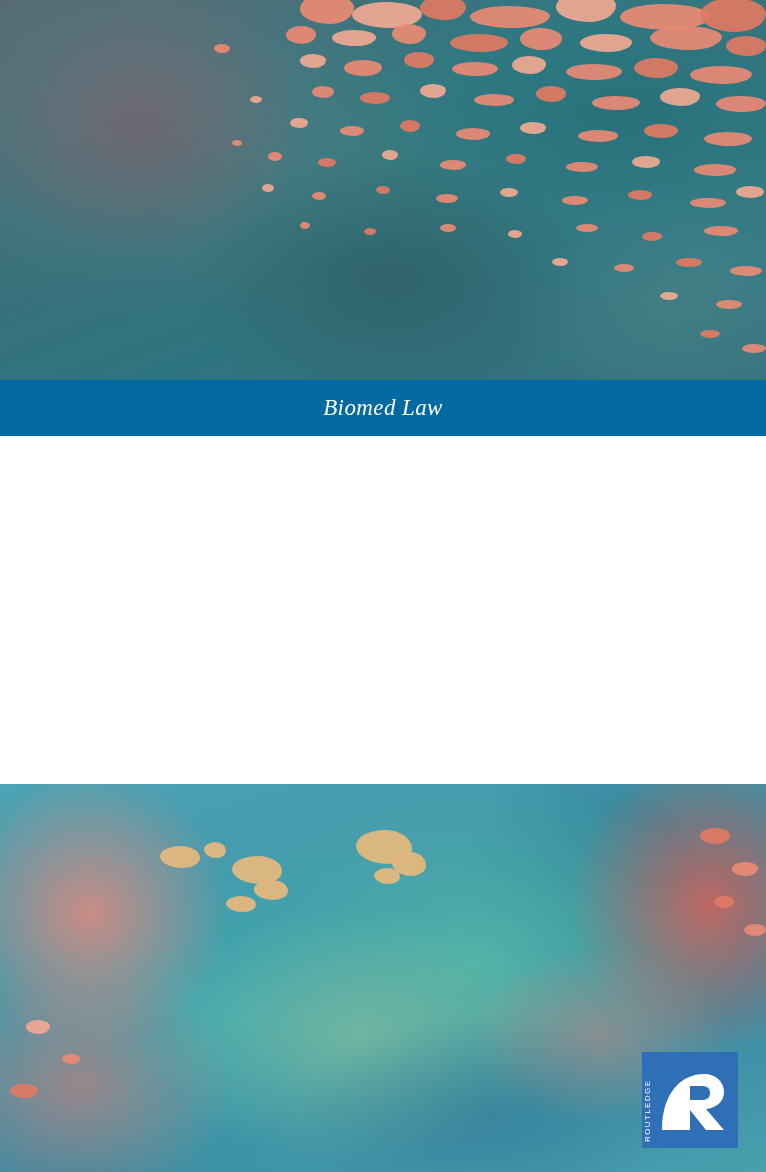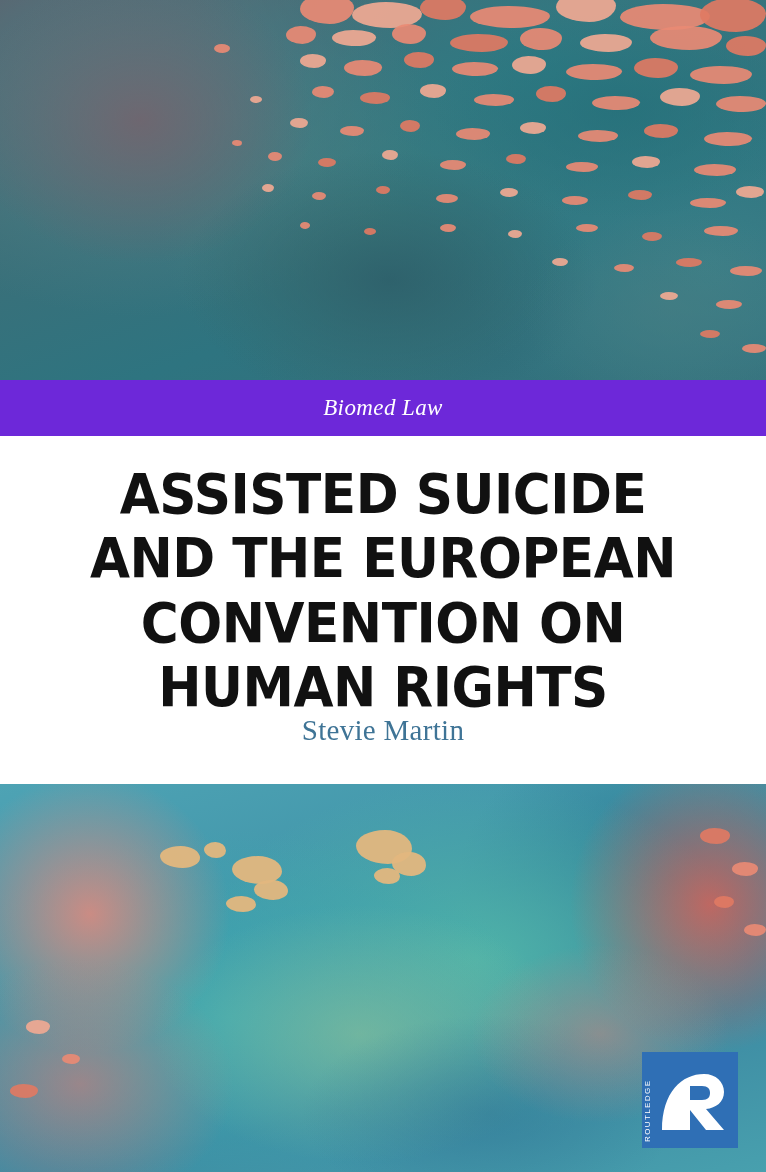--- a/index.html
+++ b/index.html
@@ -64,21 +64,21 @@
   .sp.pale { background: #f0a992; }
   .sp.deep { background: #e07a63; }
 
   
   .series-band {
     position: absolute;
     left: 0;
     top: 380px;
     width: 766px;
     height: 56px;
-    background: #6d28d9;
+    background: #0369a1;
     display: flex;
     align-items: center;
     justify-content: center;
   }
   .series-band .series-text {
     color: #ffffff;
     font-family: "Liberation Serif", serif;
     font-style: italic;
     font-size: 23px;
     letter-spacing: .4px;
@@ -276,24 +276,20 @@
       <div class="sp" style="left:214px;top:44px;width:16px;height:9px;"></div>
       <div class="sp pale" style="left:250px;top:96px;width:12px;height:7px;"></div>
       <div class="sp" style="left:232px;top:140px;width:10px;height:6px;"></div>
     </div>
   </div>
 
   <div class="series-band">
     <span class="series-text">Biomed Law</span>
   </div>
 
-  <div class="title-block">
-    <div class="title">ASSISTED SUICIDE AND THE EUROPEAN CONVENTION ON HUMAN RIGHTS</div>
-    <div class="author">Stevie Martin</div>
-  </div>
 
   <div class="art-bottom">
     <div class="bwash-a"></div>
     <div class="bwash-b"></div>
     <div class="bwash-c"></div>
     <div class="bwash-d"></div>
     <div class="bwash-e"></div>
     <div class="bwash-f"></div>
 
     <div class="blob" style="left:160px;top:62px;width:40px;height:22px;"></div>

